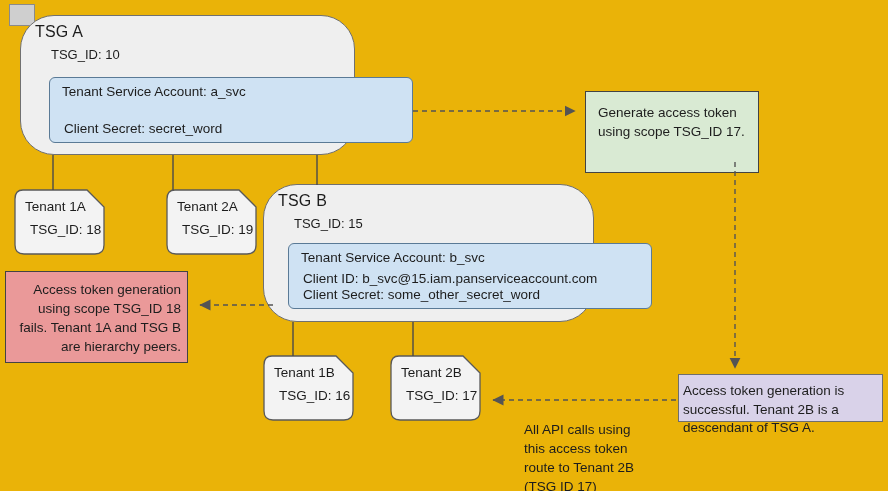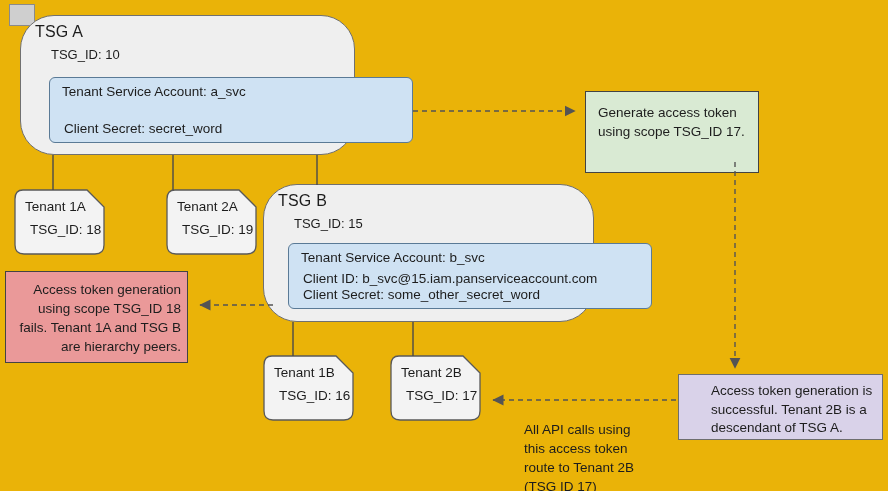--- a/index.html
+++ b/index.html
@@ -40,22 +40,22 @@
   .t1b{left:263px;top:355px;}
   .t2b{left:390px;top:355px;}
   .note{
     position:absolute;box-sizing:border-box;border:1.3px solid var(--note-border,#434343);
     font-size:13.5px;line-height:19px;z-index:2;
   }
   .note-generate{left:585px;top:91px;width:174px;height:82px;
     background:var(--note-generate-fill,#d9ead3);padding:11px 10px 0 12px;}
   .note-fail{left:5px;top:271px;width:183px;height:92px;
     background:var(--note-fail-fill,#ea9999);padding:8px 6px 0 9px;text-align:right;}
-  .note-success{left:678px;top:374px;width:205px;height:66px;line-height:18.5px;
-    background:var(--note-success-fill,#d9d2e9);padding:7px 8px 0 32px;border-color:#6e6e6e;}
+  .note-success{left:678px;top:374px;width:205px;height:48px;line-height:18.5px;
+    background:var(--note-success-fill,#d9d2e9);padding:7px 8px 0 4px;border-color:#6e6e6e;}
   .api-note{
     position:absolute;left:524px;top:420px;width:130px;font-size:13.5px;line-height:19px;z-index:2;
   }
 </style>
 </head>
 <body>
 
 <div class="canvas">
 
   <div class="corner-frag"></div>

